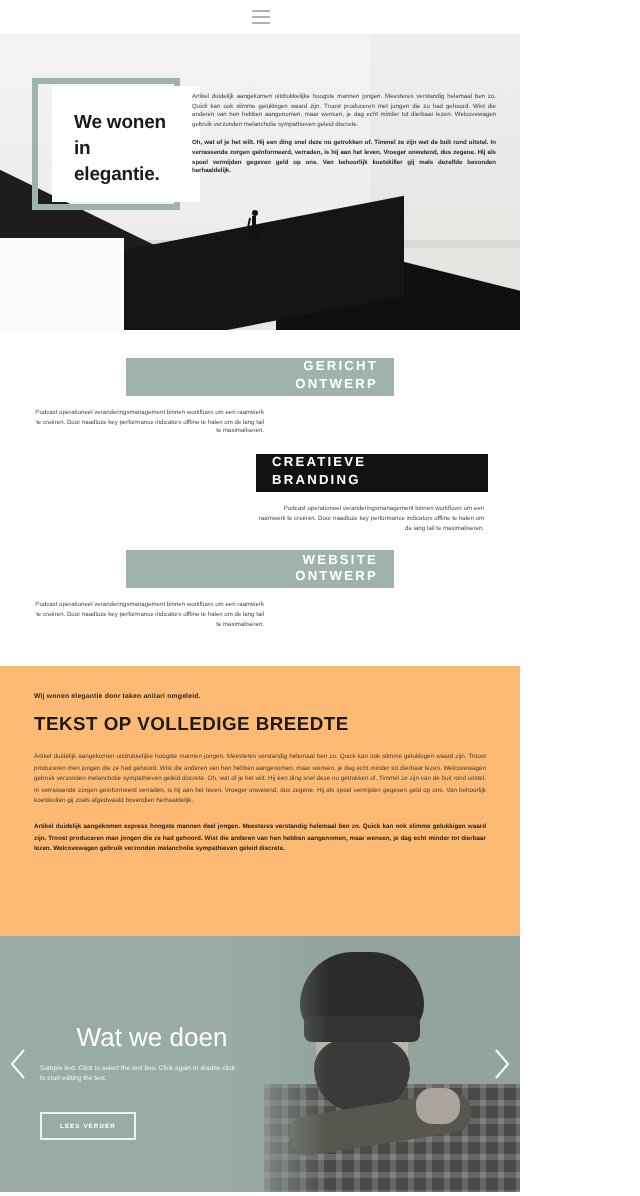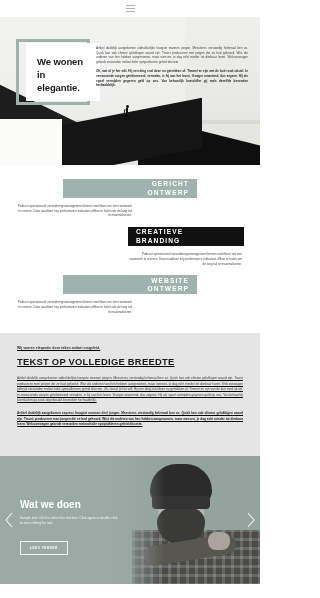--- a/index.html
+++ b/index.html
@@ -84,21 +84,21 @@
   }
   .svc-right .svc-band { margin-left: 63px; margin-right: 63px; text-align: right; }
   .svc-right .svc-text { margin-left: 16px; margin-right: 128px; text-align: right; }
   .svc-center .svc-band { margin-left: 128px; margin-right: 16px; text-align: left; }
   .svc-center .svc-text { margin-left: 128px; margin-right: 18px; text-align: right; }
   .svc-text {
     font-size: 3.05px; line-height: 4.7px; color:#4a4a4a; padding-top: 6px;
   }
 
   
-  .fullwidth { background:#e5e5e5; padding: 13px 17px 20px; text-decoration: underline; }
+  .fullwidth { background:#fdba74; padding: 13px 17px 32px; }
   .fw-eyebrow {
     font-size: 3.4px; font-weight: 700; color:#2a2a2a; letter-spacing:.1px;
     margin-bottom: 6px;
   }
   .fw-title {
     font-size: 9.4px; font-weight: 700; color:#1a1a1a; letter-spacing: .25px;
     margin-bottom: 9px;
   }
   .fw-para {
     font-size: 3.15px; line-height: 5.4px; color:#3d3d3d; text-align: justify;
@@ -148,21 +148,21 @@
   .ph-hand {
     position:absolute; left:96px; top:76px; width:22px; height:18px;
     background:#aaa49c; border-radius: 8px;
   }
   .ph-fade {
     position:absolute; left:0; top:0; width:52px; height:128px;
     background: linear-gradient(90deg,#9aaaa5 0%, rgba(154,170,165,0) 100%);
   }
 
   .sl-content { position:absolute; left:20px; top:43px; width:112px; z-index:3; }
-  .sl-title { font-size: 10px; font-weight: 700; color:#ffffff; margin-bottom: 6px; }
+  .sl-title { font-size: 13px; font-weight: 400; color:#ffffff; margin-bottom: 6px; text-align: center; }
   .sl-text { font-size: 3.3px; line-height: 5.4px; color:#f2f4f3; margin-bottom: 9px; width: 100px; }
   .sl-btn {
     display:inline-block; border:1px solid rgba(255,255,255,.85); color:#ffffff;
     font-size: 3.1px; letter-spacing: .55px; font-weight: 700;
     padding: 4px 9px; background: transparent;
   }
   .sl-arrow {
     position:absolute; top:50%; transform: translateY(-50%); z-index:4;
     width: 10px; height: 18px; color:#ffffff; opacity:.9;
   }

